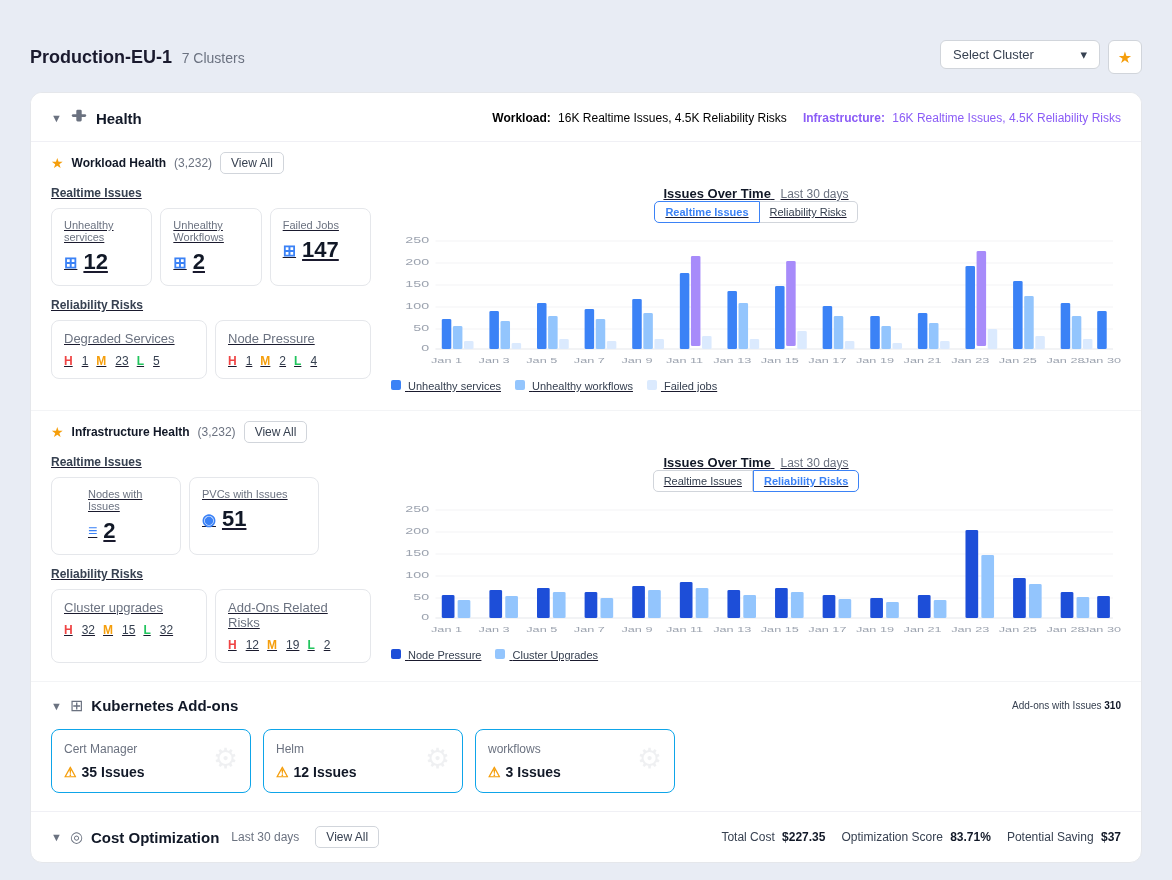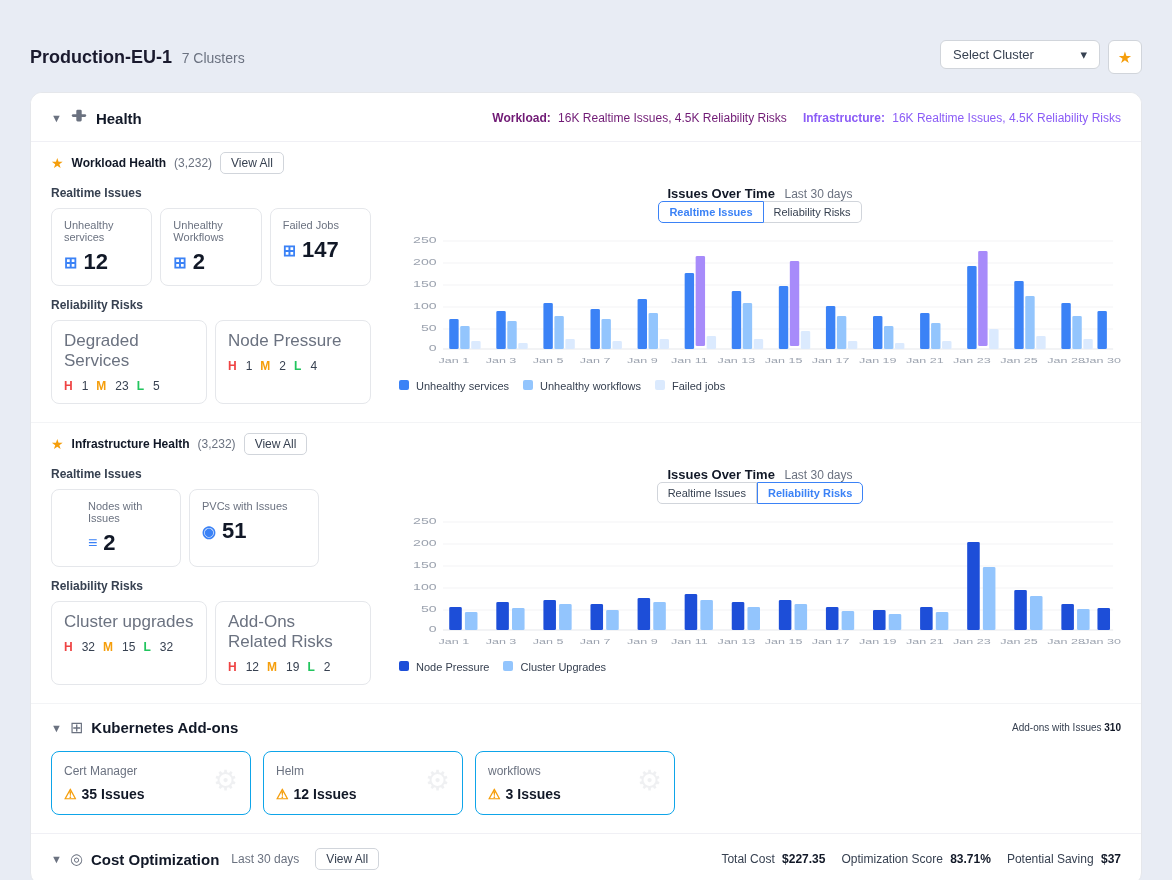--- a/index.html
+++ b/index.html
@@ -97,21 +97,21 @@
       font-weight: 600;
       color: #111827;
     }
     .section-header-right {
       display: flex;
       align-items: center;
       gap: 16px;
       font-size: 12px;
     }
     .workload-badge {
-      color: #701a75;
+      color: #000000;
     }
     .workload-badge .label {
       font-weight: 600;
     }
     .infra-badge {
       color: #8b5cf6;
     }
     .infra-badge .label {
       font-weight: 600;
     }
@@ -140,21 +140,22 @@
       color: #374151;
       cursor: pointer;
     }
     .subsection-star {
       color: #f59e0b;
       font-size: 14px;
     }
     
     .subsection-body {
       display: flex;
-      gap: 28px;
+      gap: 20px;
+      text-decoration: underline;
     }
     .left-panel {
       flex: 0 0 320px;
     }
     .right-panel {
       flex: 1;
     }
     
     .metric-group-label {
       font-size: 12px;
@@ -198,21 +199,21 @@
       gap: 8px;
     }
     .risk-card {
       flex: 1;
       border: 1px solid #e5e7eb;
       border-radius: 8px;
       padding: 10px 12px;
       background: #fff;
     }
     .risk-card-label {
-      font-size: 17px;
+      font-size: 13px;
       color: #6b7280;
       margin-bottom: 8px;
     }
     .risk-badges {
       display: flex;
       align-items: center;
       gap: 8px;
     }
     .badge-h { color: #ef4444; font-weight: 700; font-size: 12px; }
     .badge-m { color: #f59e0b; font-weight: 700; font-size: 12px; }

